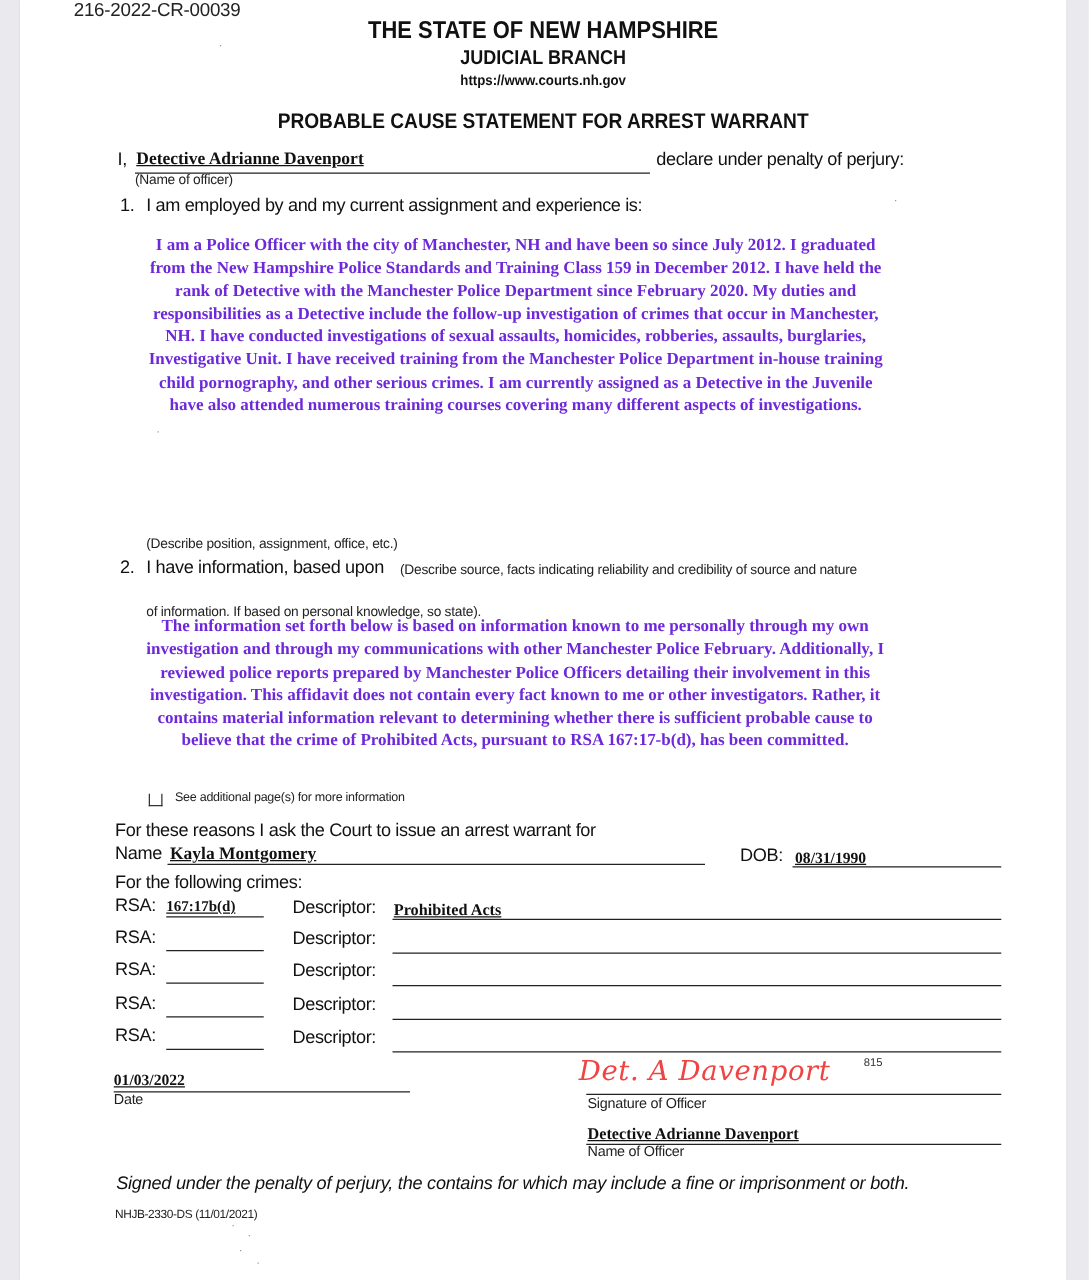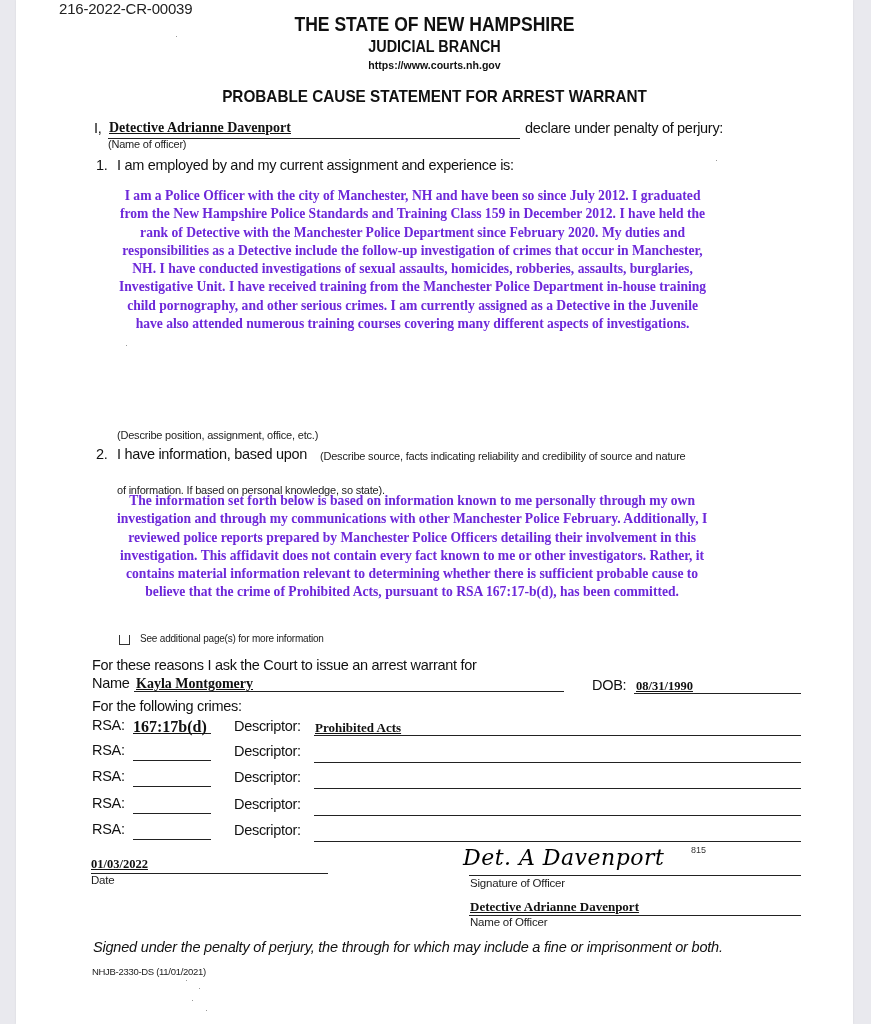--- a/index.html
+++ b/index.html
@@ -29,21 +29,21 @@
   .small { font-size: 11px; letter-spacing: -0.2px; color: #222; }
 
   .para {
     position: absolute; font-family: "Liberation Serif", serif; font-weight: bold;
     font-size: 13.6px; line-height: 18.3px; color: #6d28d9; white-space: normal; text-align: center;
   }
   .para .ln { display: block; white-space: nowrap; }
 
   .checkbox { position: absolute; width: 9px; height: 9px; border: 1.2px solid #333; border-top: none; }
   .sig {
-    font-family: "DejaVu Serif", serif; font-style: italic; font-size: 22px; color: #000000;
+    font-family: "DejaVu Serif", serif; font-style: italic; font-size: 22px; color: #ef4444;
     letter-spacing: 0.5px;
   }
   .sig-sup { font-size: 9px; font-family: "Liberation Sans", sans-serif; color: #333; }
   .italic-note { font-style: italic; font-size: 14.5px; letter-spacing: -0.2px; }
   .formno { font-size: 9.5px; letter-spacing: -0.3px; color: #222; }
   .speck { position: absolute; width: 1px; height: 1px; background: #999; }
 </style>
 </head>
 <body>
 
@@ -101,21 +101,21 @@
   <div class="abs filled" style="left:120px; top:676px;text-decoration:underline;">Kayla Montgomery</div>
   <div class="abs label14" style="left:576px; top:677px;">DOB:</div>
   <div class="line-field" style="left:618px; top:678px; width:167px; height:15px;"></div>
   <div class="abs filled" style="left:620px; top:679px; font-size:12.5px;">08/31/1990</div>
 
   <div class="abs label14" style="left:76px; top:698px;">For the following crimes:</div>
 
   <div>
     <div class="abs label14" style="left:76px; top:717px;">RSA:</div>
     <div class="line-field" style="left:117px; top:718px; width:78px; height:15px;"></div>
-    <div class="abs filled" style="left:117px; top:718px; font-size:16px;">167:17b(d)</div>
+    <div class="abs filled" style="left:117px; top:718px; font-size:12px;">167:17b(d)</div>
     <div class="abs label14" style="left:218px; top:718px;">Descriptor:</div>
     <div class="line-field" style="left:298px; top:720px; width:487px; height:15px;"></div>
     <div class="abs filled" style="left:299px; top:720px; font-size:13px;">Prohibited Acts</div>
   </div>
 
   <div>
     <div class="abs label14" style="left:76px; top:742px;">RSA:</div>
     <div class="line-field" style="left:117px; top:745px; width:78px; height:15px;"></div>
     <div class="abs label14" style="left:218px; top:743px;">Descriptor:</div>
     <div class="line-field" style="left:298px; top:747px; width:487px; height:15px;"></div>
@@ -148,21 +148,21 @@
 
   <div class="line-field" style="left:453px; top:858px; width:332px; height:17px;"></div>
   <div class="abs sig" style="left:447px; top:845px;">Det. A Davenport</div>
   <div class="abs sig-sup" style="left:675px; top:845px;">815</div>
   <div class="abs small" style="left:454px; top:877px; font-size:11.5px;">Signature of Officer</div>
 
   <div class="line-field" style="left:453px; top:900px; width:332px; height:15px;"></div>
   <div class="abs filled" style="left:454px; top:899px; font-size:13px;">Detective Adrianne Davenport</div>
   <div class="abs small" style="left:454px; top:916px; font-size:11.5px;">Name of Officer</div>
 
-  <div class="abs italic-note" style="left:77px; top:939px;">Signed under the penalty of perjury, the through for which may include a fine or imprisonment or both.</div>
+  <div class="abs italic-note" style="left:77px; top:939px;">Signed under the penalty of perjury, the contains for which may include a fine or imprisonment or both.</div>
   <div class="abs formno" style="left:76px; top:966px;">NHJB-2330-DS (11/01/2021)</div>
 
   <div class="speck" style="left:170px; top:980px;"></div>
   <div class="speck" style="left:183px; top:988px;"></div>
   <div class="speck" style="left:176px; top:1000px;"></div>
   <div class="speck" style="left:190px; top:1010px;"></div>
   <div class="speck" style="left:110px; top:345px;"></div>
   <div class="speck" style="left:700px; top:160px;"></div>
   <div class="speck" style="left:160px; top:36px;"></div>
 </div>

